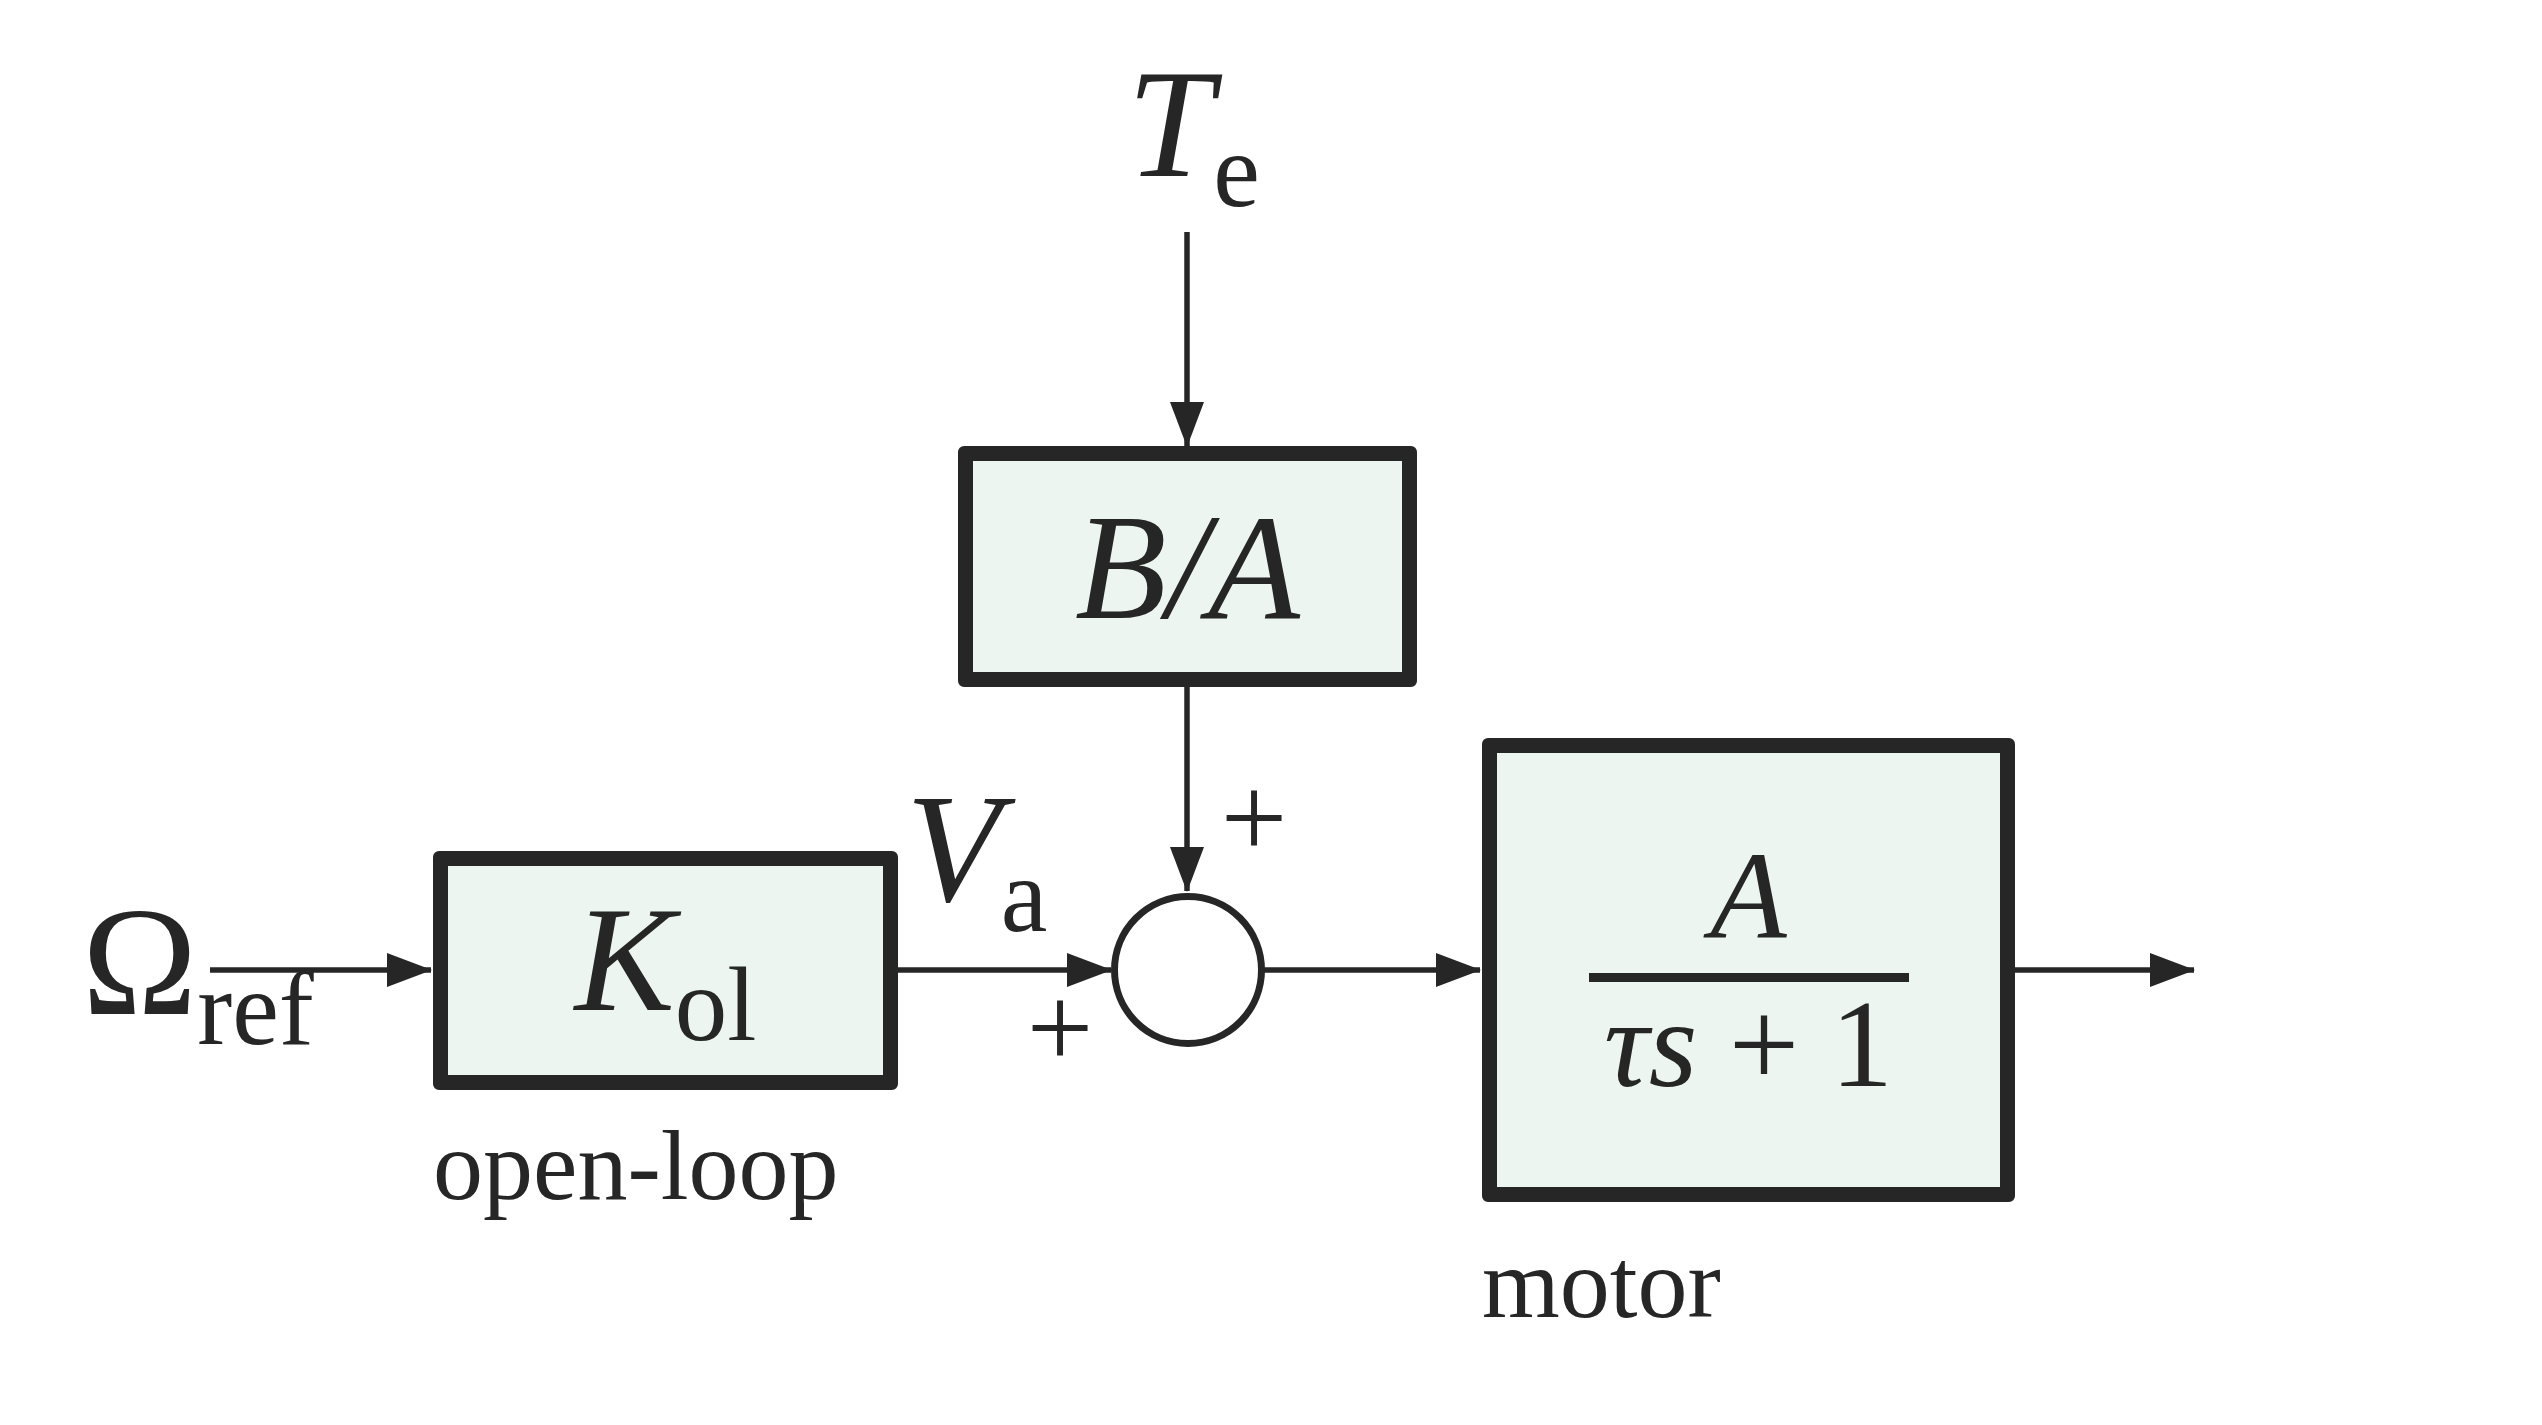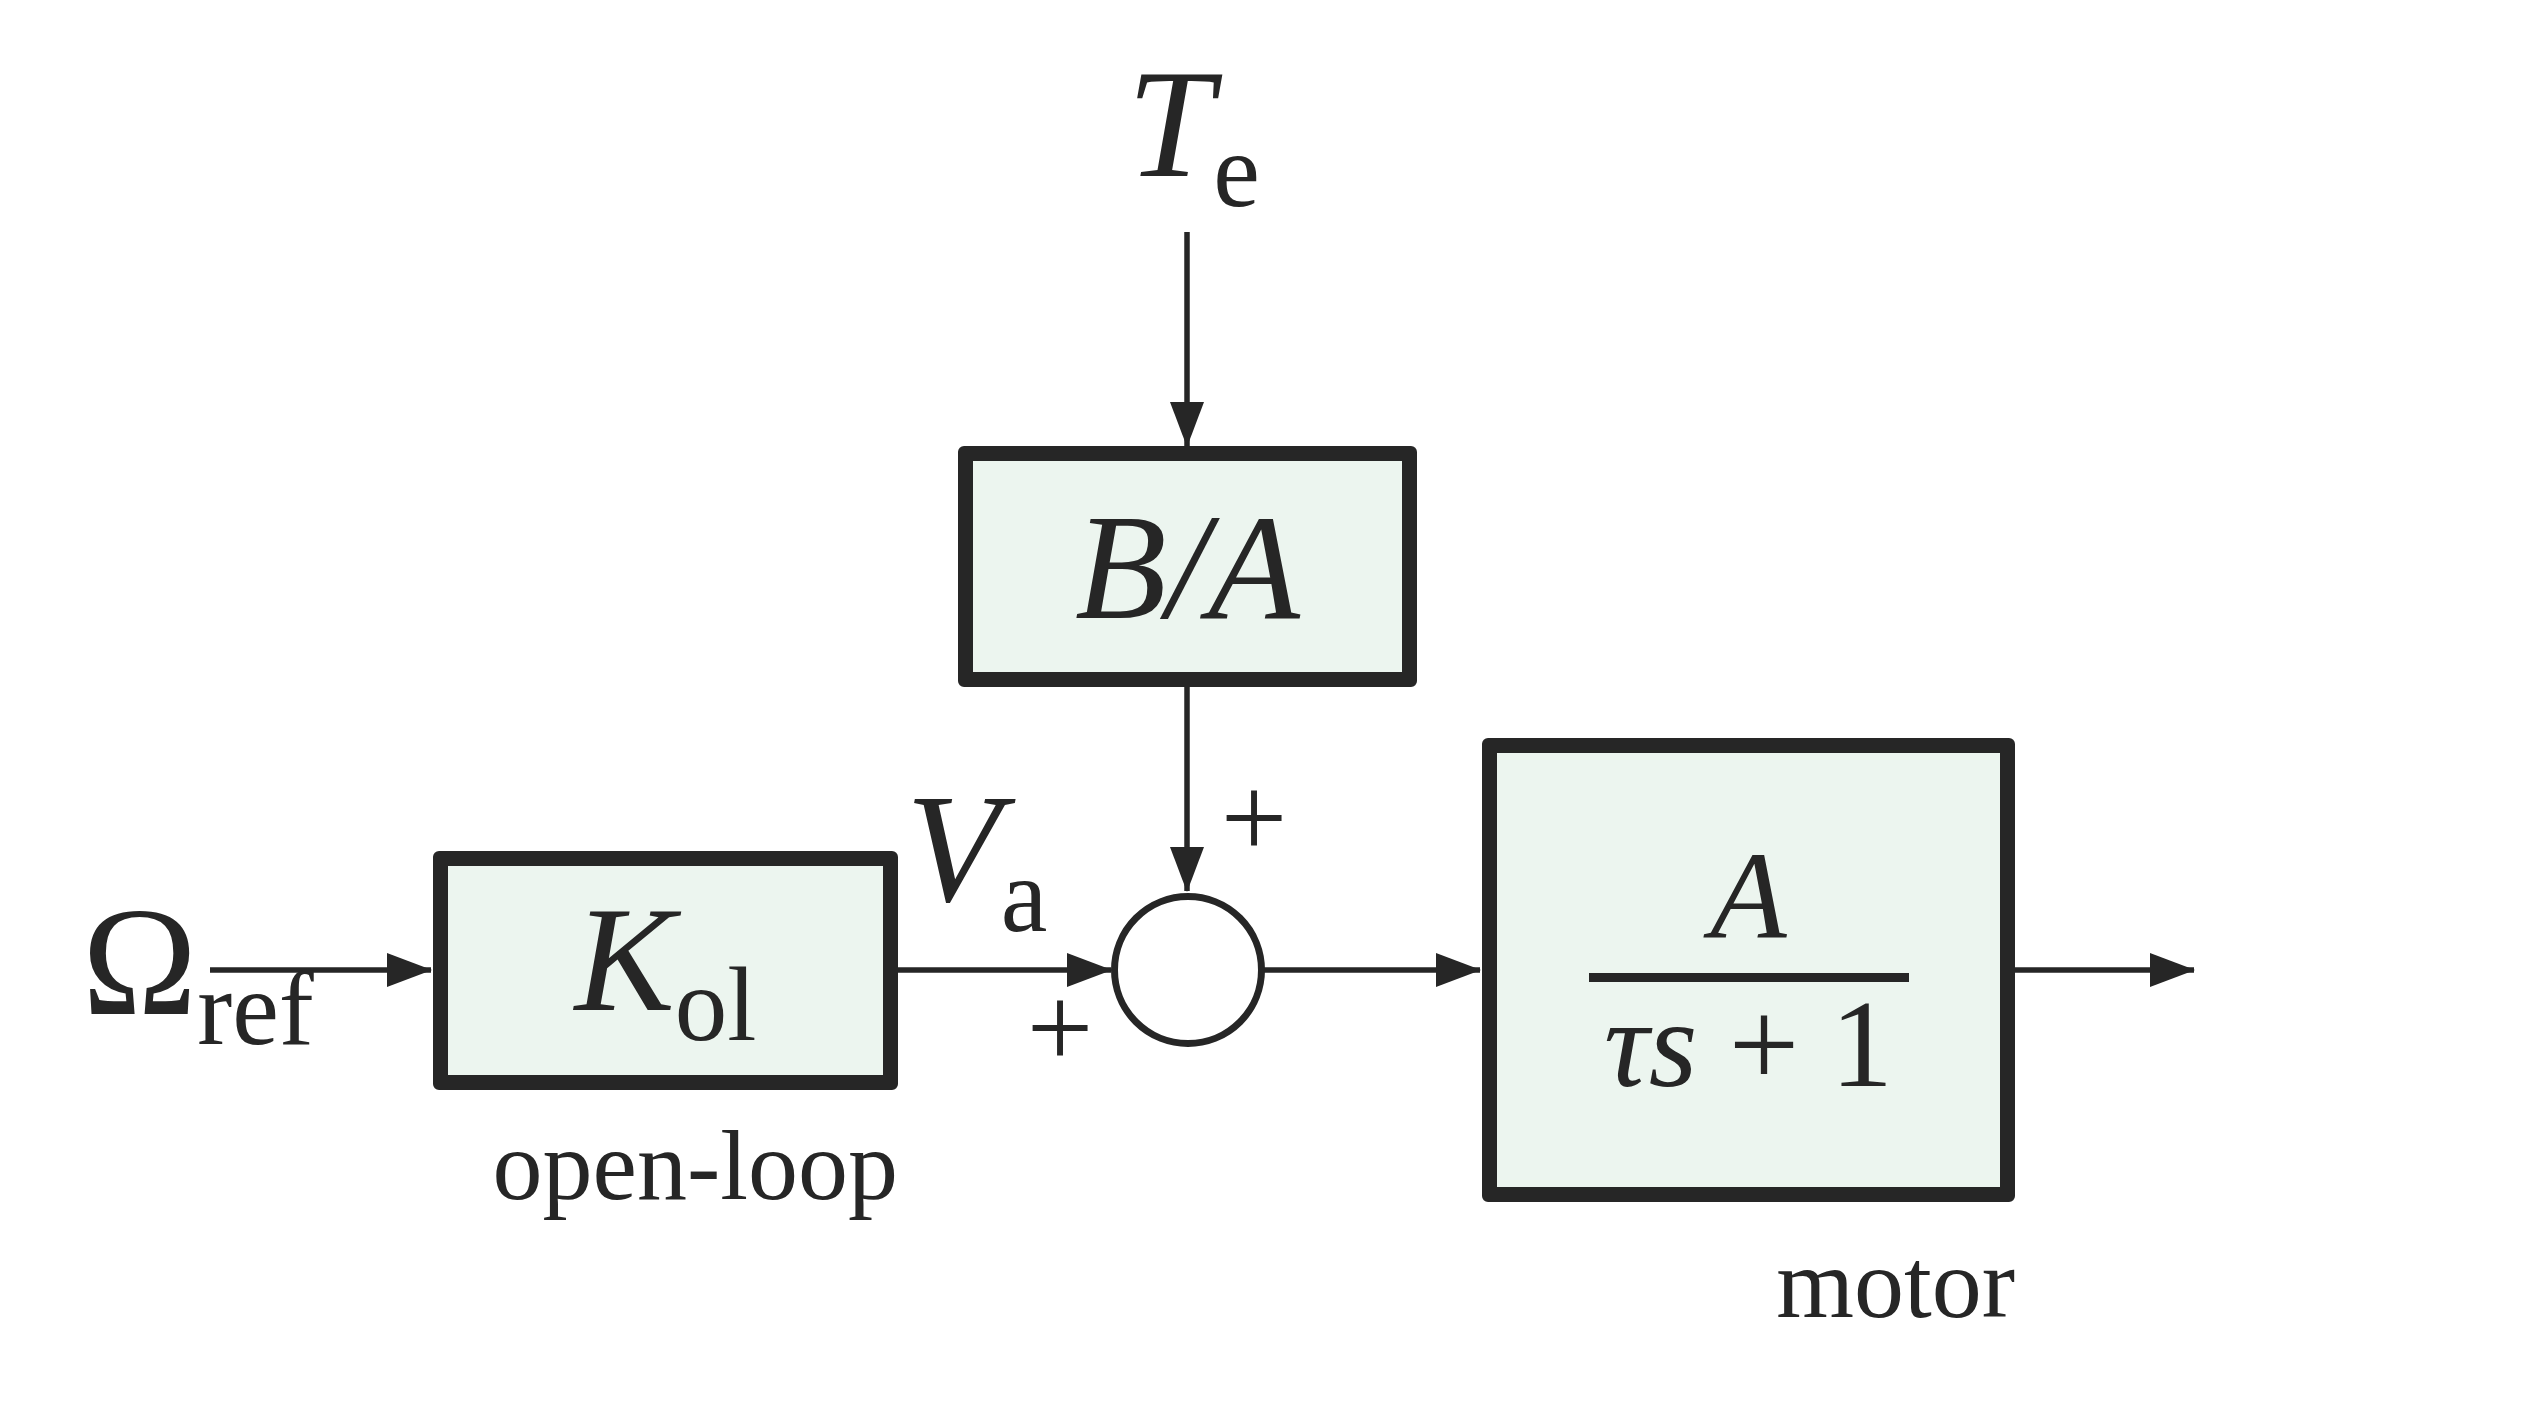--- a/index.html
+++ b/index.html
@@ -38,21 +38,21 @@
   .mathlabel .base-it{font-style:italic;}
   .mathlabel .base-up{font-style:normal;}
 
   .plus{
     position:absolute;width:66px;height:66px;
     display:flex;align-items:center;justify-content:center;
     font-size:118px;line-height:0;font-style:normal;
   }
 
   .caption{
-    position:absolute;text-align:right;
+    position:absolute;text-align:left;
     font-size:100px;line-height:1.07;white-space:nowrap;
   }
 
   .frac{display:flex;flex-direction:column;align-items:center;}
   .frac .num{font-style:italic;font-size:125px;line-height:1;padding-bottom:14px;}
   .frac .bar{width:320px;height:9px;background:var(--ink);}
   .frac .den{font-size:125px;line-height:1;padding-top:0;white-space:nowrap;}
   .frac .den .it{font-style:italic;}
 </style>
 </head>

